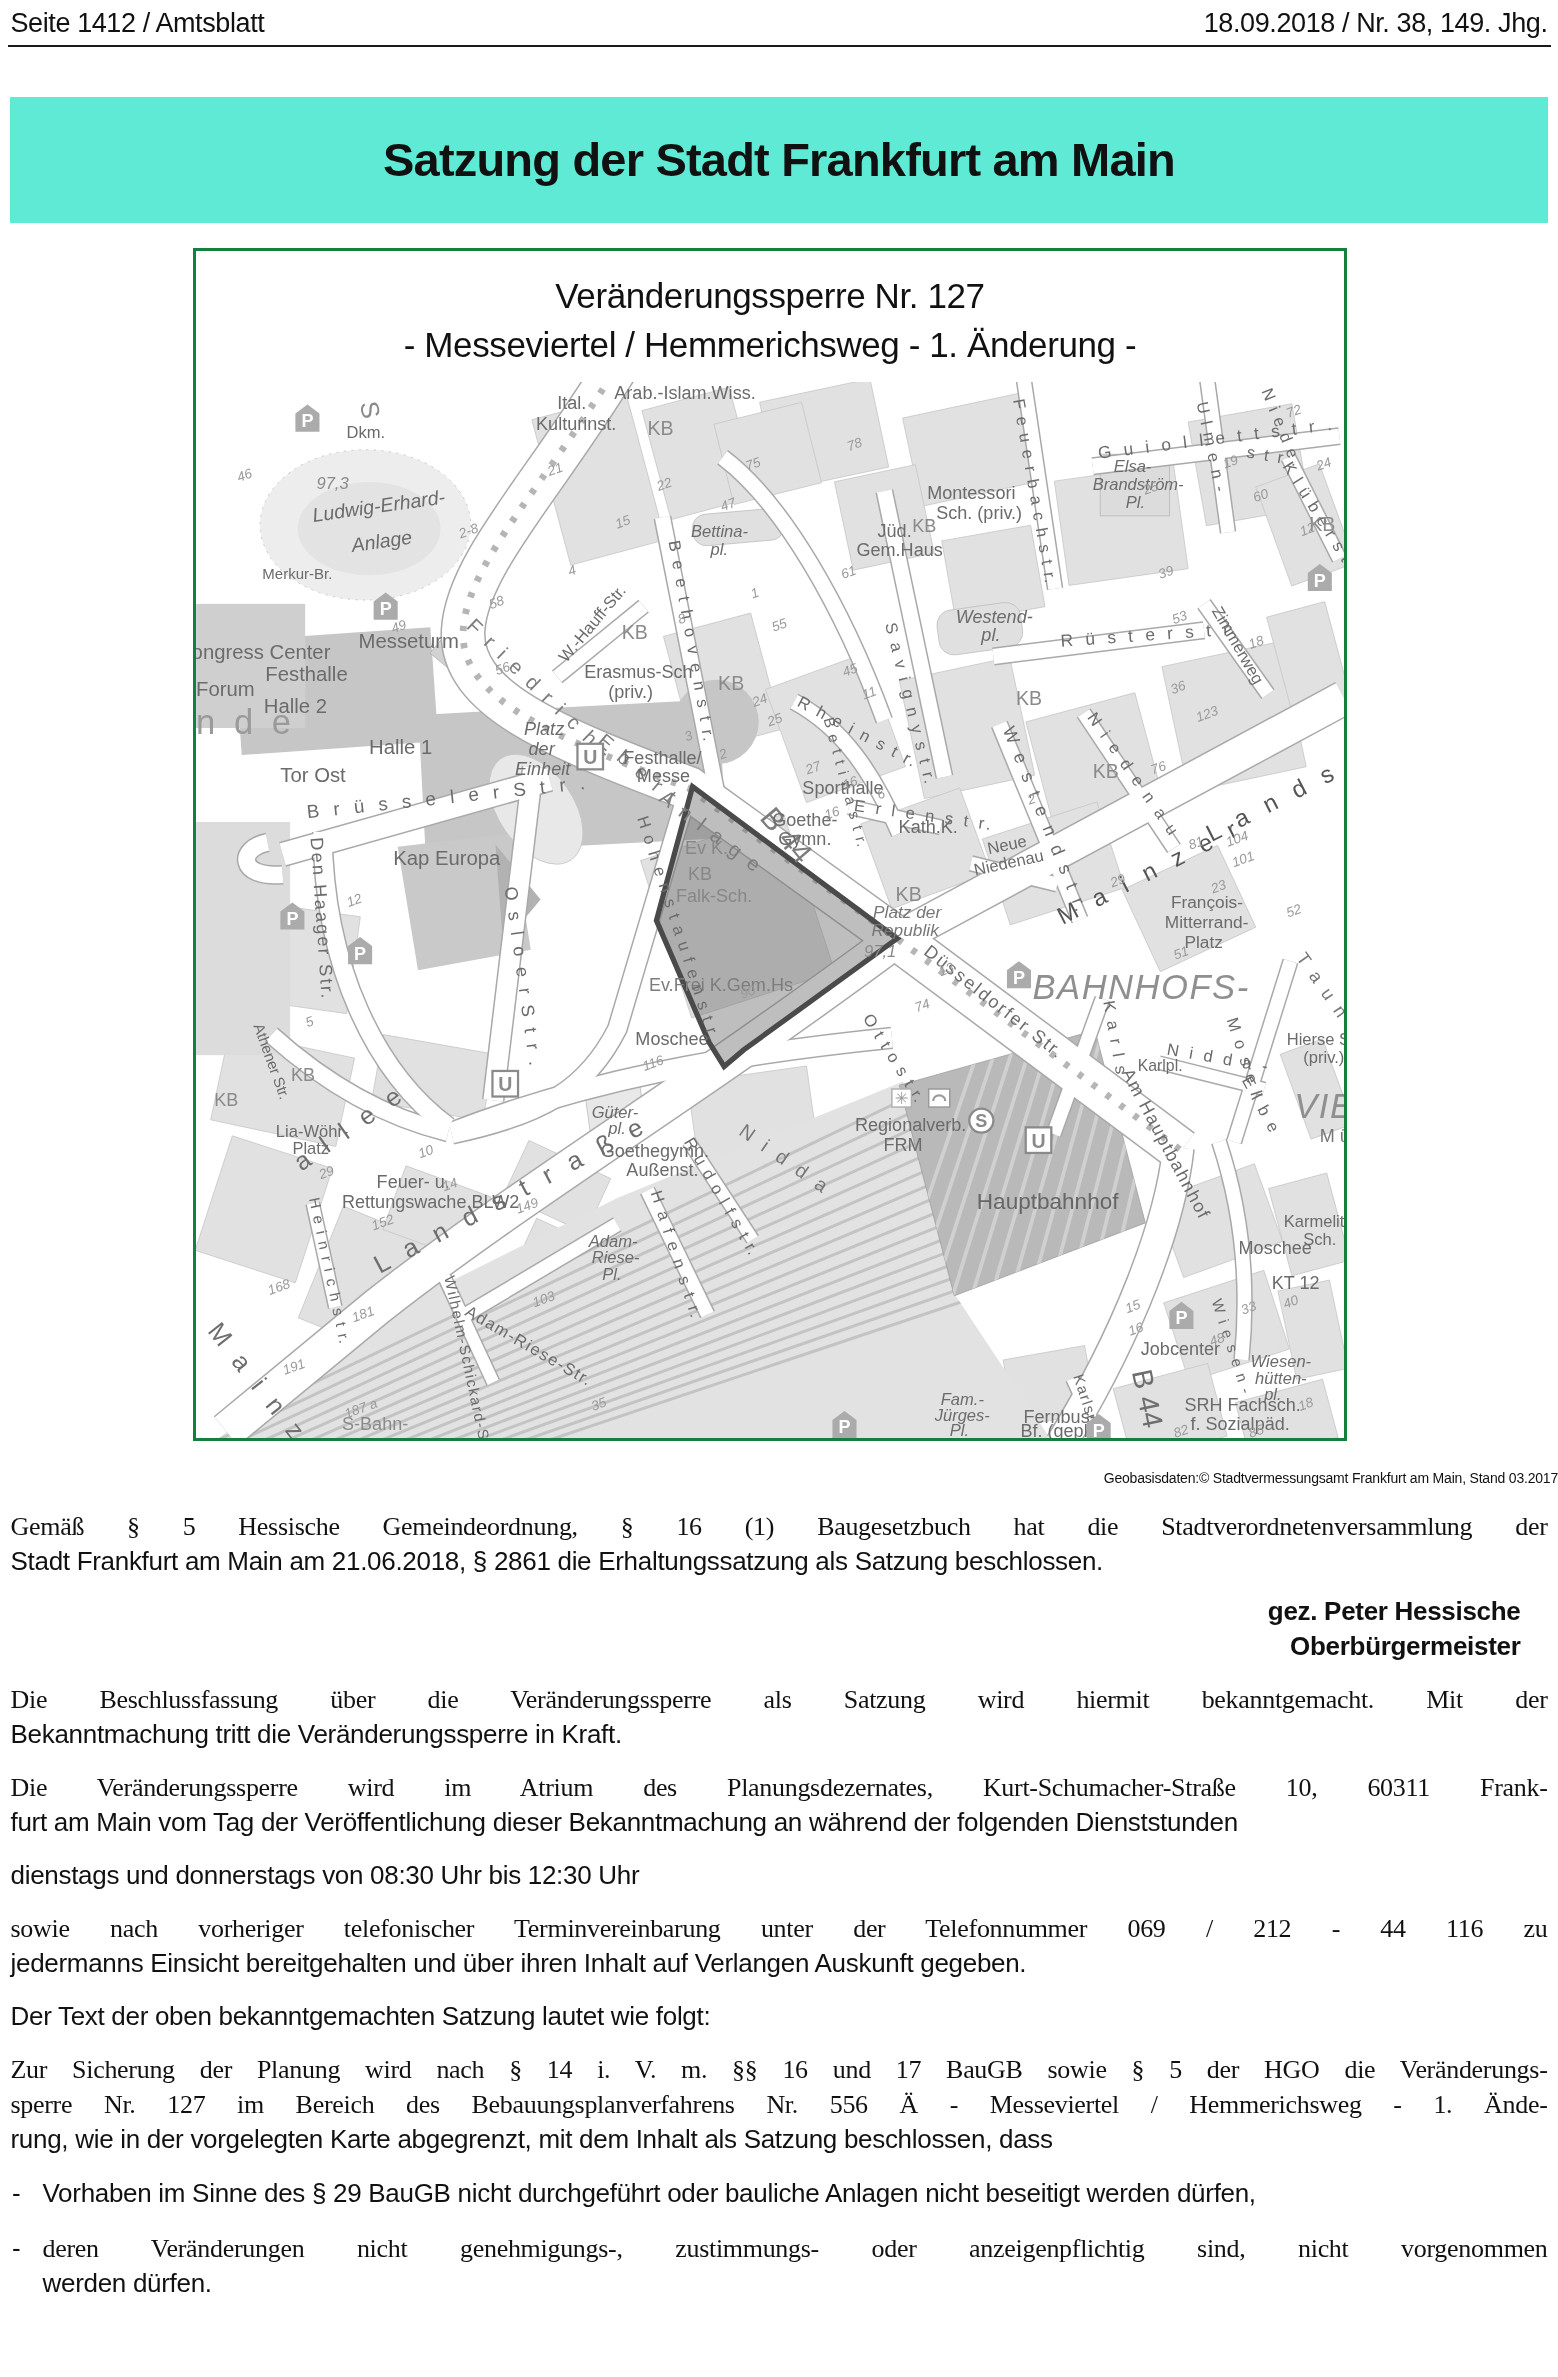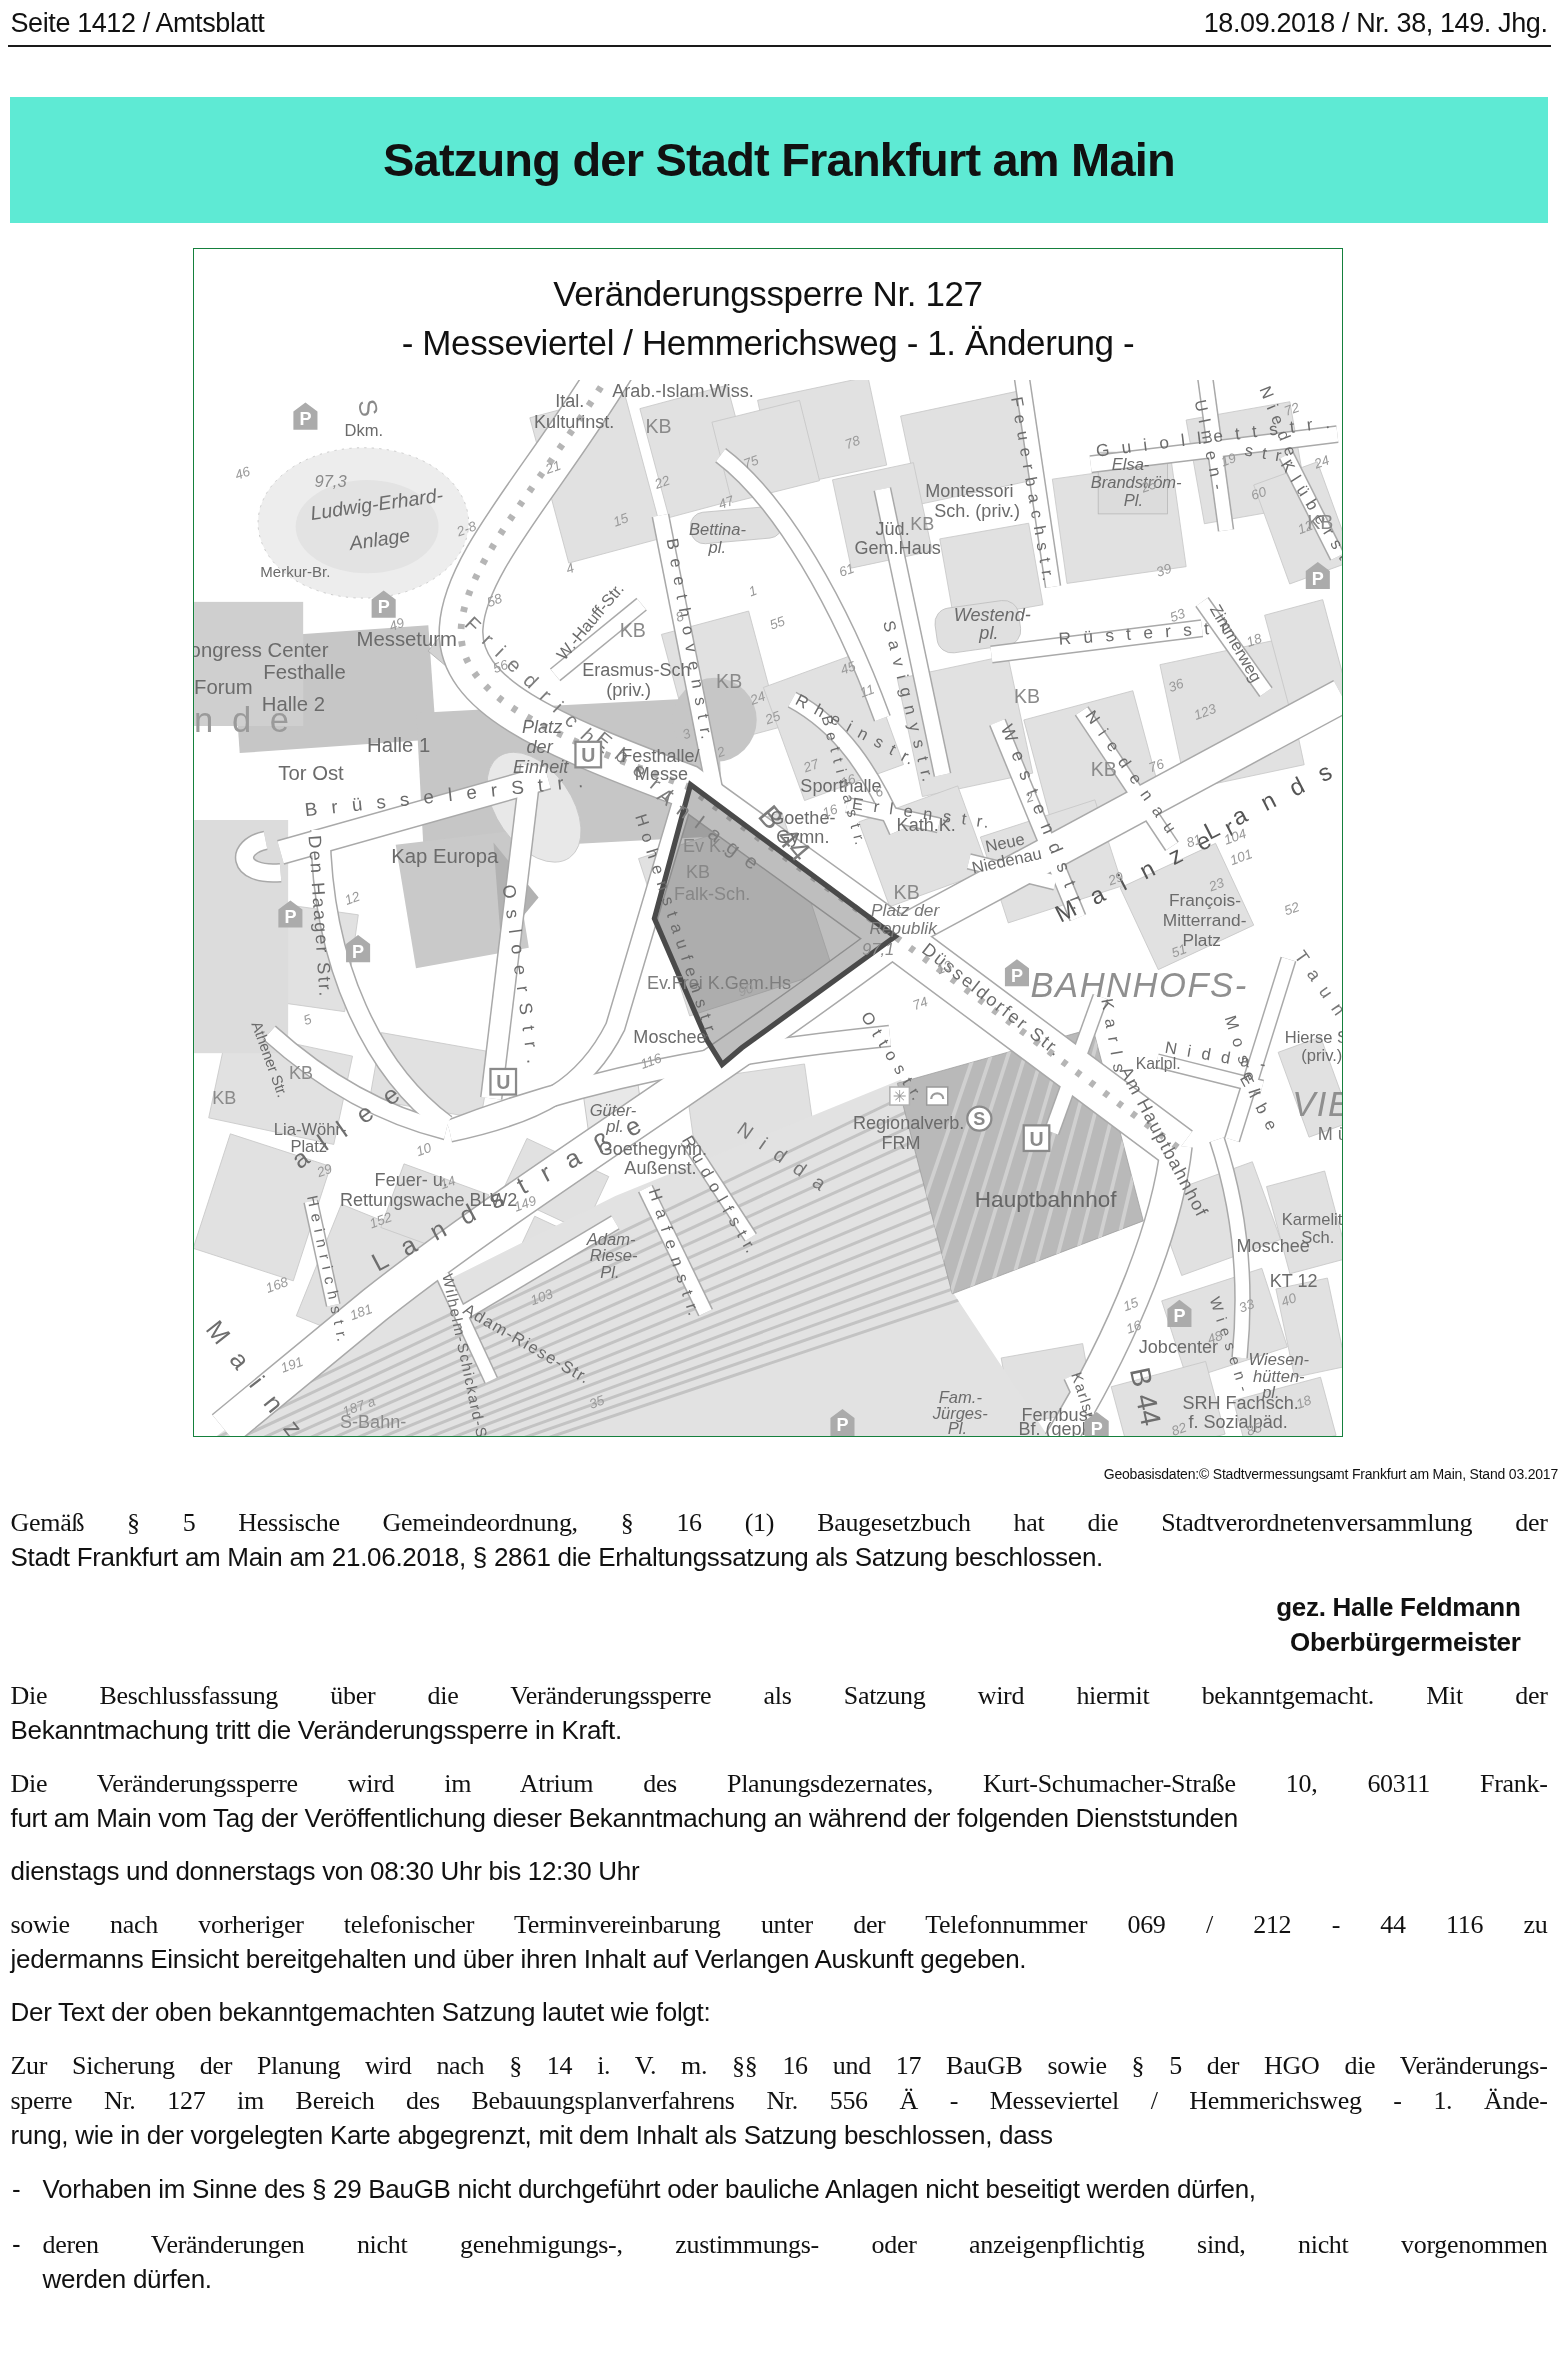--- a/index.html
+++ b/index.html
@@ -2,21 +2,21 @@
 <html style="font-size:12px"><head>
 <meta charset="utf-8">
 <style>
   html,body{margin:0;padding:0;}
   body{width:1558px;height:2377px;background:#fff;color:#111;
        font-family:"Liberation Sans",sans-serif;position:relative;overflow:hidden;}
   .hdr{display:flex;justify-content:space-between;padding:7.5px 10.5px 3px;font-size:27px;letter-spacing:-0.4px;}
   .rule{margin:3px 7.5px 0;border-top:2.3px solid #1a1a1a;}
   .banner{margin:50px 9.8px 0;background:#c9c9c9;height:126px;display:flex;align-items:center;justify-content:center;}
   .banner h1{font-size:47px;font-weight:bold;margin:0;letter-spacing:-0.8px;}
-  .mapbox{margin:25.6px 0 0 193px;width:1148px;border:1px solid #15803d;box-sizing:content-box;background:#fff;}
+  .mapbox{margin:25.6px 0 0 193px;width:1148px;border:3px solid #15803d;box-sizing:content-box;background:#fff;}
   .maptitle{text-align:center;padding:19.6px 0 12px;font-size:35px;line-height:1.42;letter-spacing:-0.4px;}
   svg.map{display:block;width:1148px;height:1056px;background:#fff;font-family:"Liberation Sans",sans-serif;}
   .caption{margin:29px 0 0 195px;font-size:14px;letter-spacing:-0.2px;text-align:right;}
   .bodytext{margin:22.6px 10.5px 0;font-size:26px;line-height:35px;letter-spacing:-0.3px;}
   .para{margin-top:18px;}
   .para:first-child{margin-top:0;}
   .line.just{text-align:justify;text-align-last:justify;font-family:Liberation Serif, serif;}
   .sig{margin-top:15px;text-align:right;font-weight:bold;padding-right:27px;}
   .li{position:relative;padding-left:32px;margin-top:19.6px;}
   .li .dash{position:absolute;left:1.5px;top:0;}
@@ -503,21 +503,21 @@
   </svg>
 </div>
 
 <div class="caption">Geobasisdaten:© Stadtvermessungsamt Frankfurt am Main, Stand 03.2017</div>
 
 <div class="bodytext" id="bodytext">
     <div class="para">
       <div class="line just">Gemäß § 5 Hessische Gemeindeordnung, § 16 (1) Baugesetzbuch hat die Stadtverordnetenversammlung der</div>
       <div class="line">Stadt Frankfurt am Main am 21.06.2018, § 2861 die Erhaltungssatzung als Satzung beschlossen.</div>
     </div>
-    <div class="sig">gez. Halle Feldmann</div>
+    <div class="sig">gez. Peter Hessische</div>
     <div class="sig" style="margin-top: 0px;">Oberbürgermeister</div>
     <div class="para">
       <div class="line just">Die Beschlussfassung über die Veränderungssperre als Satzung wird hiermit bekanntgemacht. Mit der</div>
       <div class="line">Bekanntmachung tritt die Veränderungssperre in Kraft.</div>
     </div>
     <div class="para">
       <div class="line just">Die Veränderungssperre wird im Atrium des Planungsdezernates, Kurt-Schumacher-Straße 10, 60311 Frank-</div>
       <div class="line">furt am Main vom Tag der Veröffentlichung dieser Bekanntmachung an während der folgenden Dienststunden</div>
     </div>
     <div class="para">

